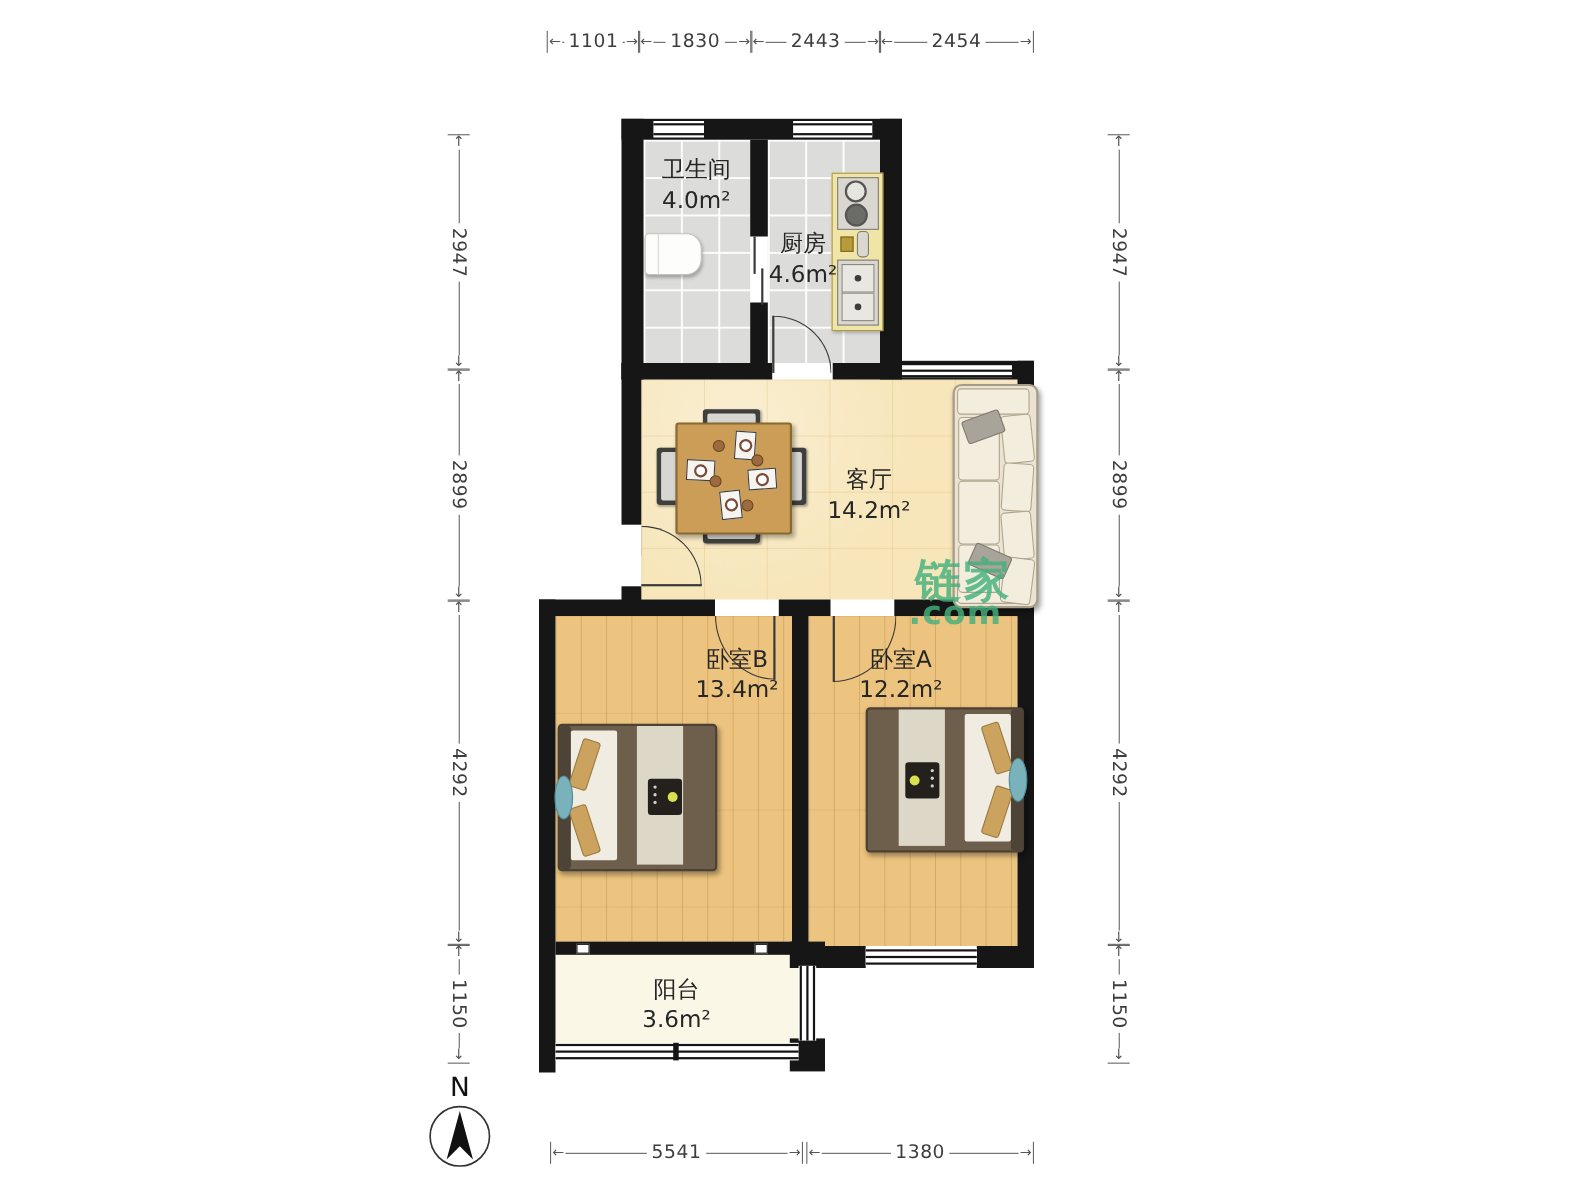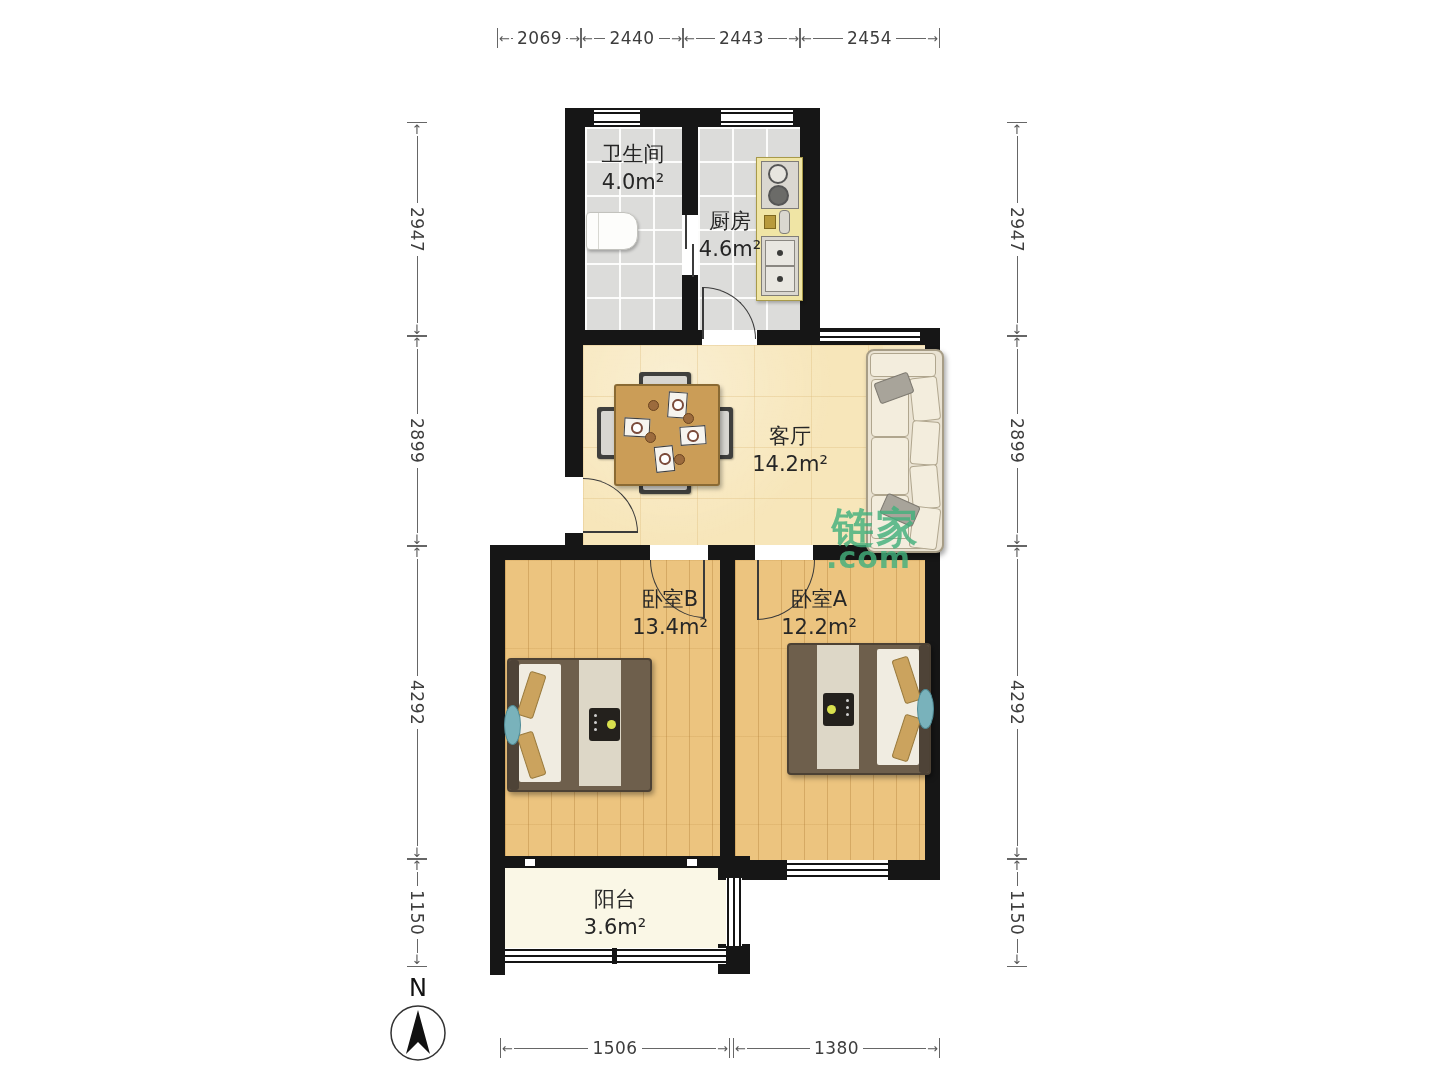--- a/index.html
+++ b/index.html
@@ -278,28 +278,28 @@
     <div class="area">12.2m²</div>
   </div>
   <div class="room-label" style="left:615px;top:886px;">
     <div>阳台</div>
     <div class="area">3.6m²</div>
   </div>
 
   <div class="dimseg-h" style="left:497px;top:28px;width:83px;">
     <span class="harrow">←</span>
     <span class="hline"></span>
-      <span class="hlabel">2069</span>
+      <span class="hlabel">1101</span>
       <span class="hline"></span>
     <span class="harrow">→</span>
   </div>
   <div class="dimseg-h" style="left:580px;top:28px;width:102px;">
     <span class="harrow">←</span>
     <span class="hline"></span>
-      <span class="hlabel">2440</span>
+      <span class="hlabel">1830</span>
       <span class="hline"></span>
     <span class="harrow">→</span>
   </div>
   <div class="dimseg-h" style="left:682px;top:28px;width:117px;">
     <span class="harrow">←</span>
     <span class="hline"></span>
       <span class="hlabel">2443</span>
       <span class="hline"></span>
     <span class="harrow">→</span>
   </div>
@@ -307,21 +307,21 @@
     <span class="harrow">←</span>
     <span class="hline"></span>
       <span class="hlabel">2454</span>
       <span class="hline"></span>
     <span class="harrow">→</span>
   </div>
 
   <div class="dimseg-h" style="left:500px;top:1038px;width:228px;">
     <span class="harrow">←</span>
     <span class="hline"></span>
-      <span class="hlabel">1506</span>
+      <span class="hlabel">5541</span>
       <span class="hline"></span>
     <span class="harrow">→</span>
   </div>
   <div class="dimseg-h" style="left:733px;top:1038px;width:205px;">
     <span class="harrow">←</span>
     <span class="hline"></span>
       <span class="hlabel">1380</span>
       <span class="hline"></span>
     <span class="harrow">→</span>
   </div>

